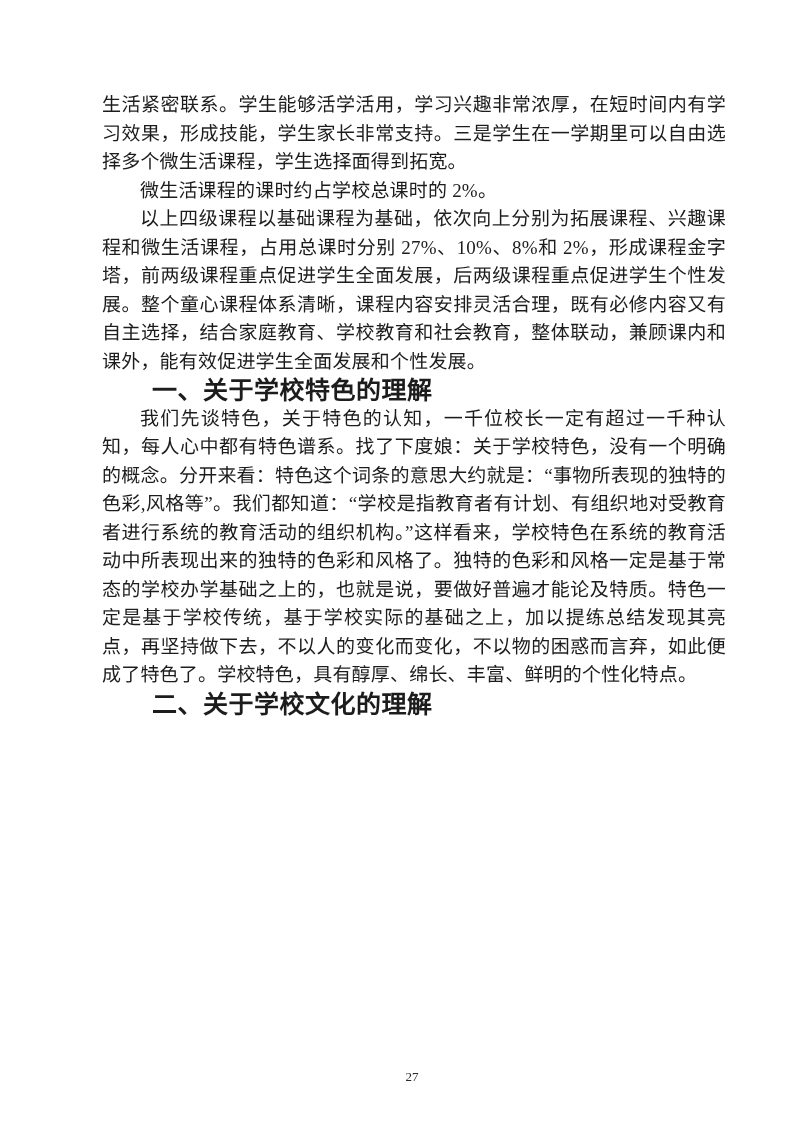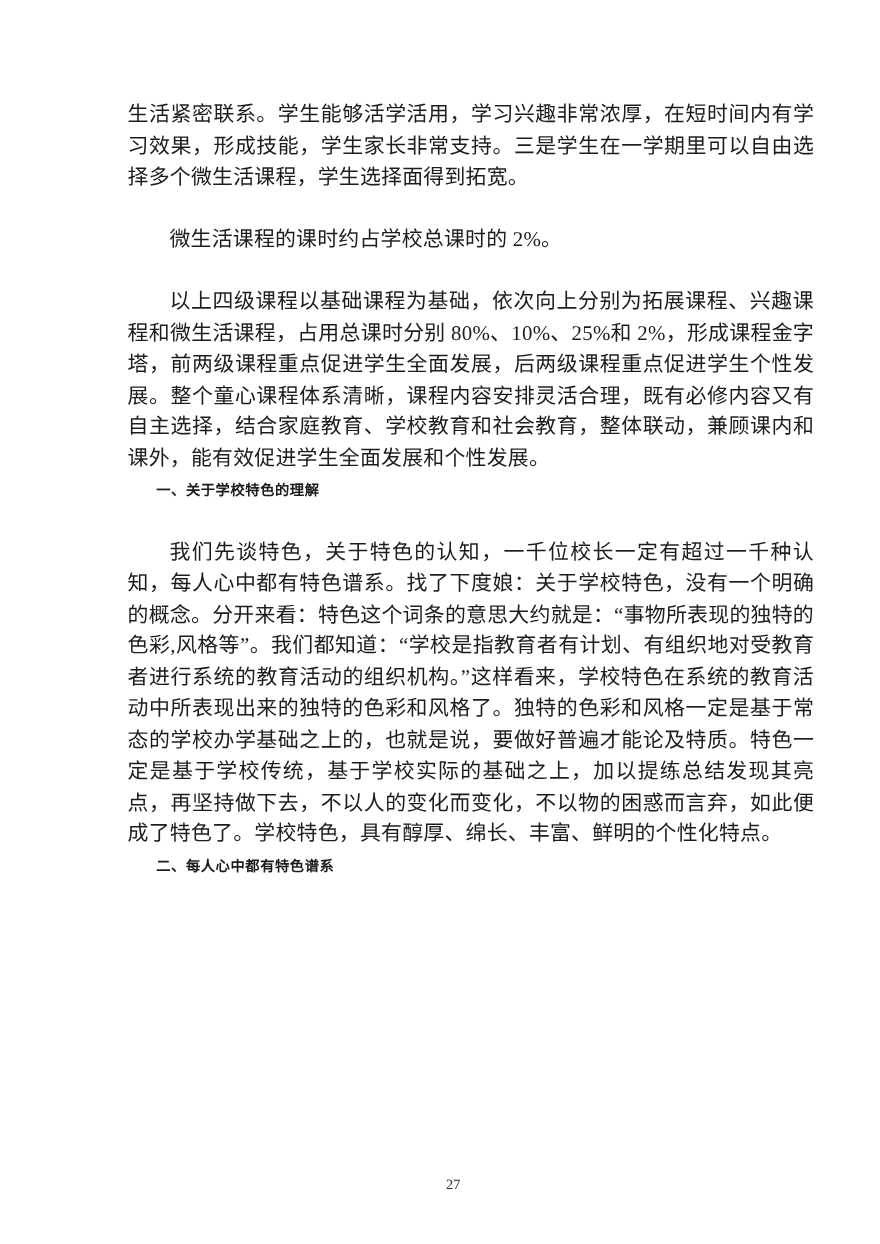--- a/index.html
+++ b/index.html
@@ -11,34 +11,33 @@
     position: relative;
     width: 800px;
     height: 1131px;
     background: #ffffff;
     overflow: hidden;
     font-family: "Liberation Serif", serif;
     color: #1c1c1c;
   }
   .page-body {
     position: absolute;
-    left: 116px;
+    left: 102px;
     top: 91px;
     width: 624px;
     font-size: 19px;
     line-height: 28.5px;
     text-align: justify;
     letter-spacing: 0.2px;
   }
   .page-body p {
     margin: 0;
   }
   p.indent {
     text-indent: 2em;
-    margin-top: 28px;
   }
   .doc-title {
     font-family: "Liberation Sans", sans-serif;
     font-weight: bold;
     font-size: 21px;
     line-height: 33px;
     text-align: center;
     text-indent: 0;
     margin: 0;
     padding-top: 4px;
@@ -46,24 +45,24 @@
   }
   .byline {
     text-align: center;
     text-indent: 0;
     font-size: 19px;
     line-height: 38px;
     margin: 0 0 27px 0;
     font-style: normal;
   }
   .section-heading {
-    font-family: Liberation Serif, serif;
+    font-family: Liberation Sans, sans-serif;
     font-weight: bold;
     text-indent: 2em;
-    font-size: 13px;
+    font-size: 25px;
     letter-spacing: 0.5px;
   }
   .page-number {
     position: absolute;
     left: 0;
     right: 0;
     bottom: 46px;
     text-align: center;
     font-size: 13px;
     color: #2a2a2a;
@@ -71,24 +70,24 @@
     padding-left: 24px;
   }
 </style>
 </head>
 <body>
 
 <div class="page">
   <div class="page-body">
     <p>生活紧密联系。学生能够活学活用，学习兴趣非常浓厚，在短时间内有学习效果，形成技能，学生家长非常支持。三是学生在一学期里可以自由选择多个微生活课程，学生选择面得到拓宽。</p>
     <p class="indent">微生活课程的课时约占学校总课时的 2%。</p>
-    <p class="indent">以上四级课程以基础课程为基础，依次向上分别为拓展课程、兴趣课程和微生活课程，占用总课时分别 80%、10%、25%和 2%，形成课程金字塔，前两级课程重点促进学生全面发展，后两级课程重点促进学生个性发展。整个童心课程体系清晰，课程内容安排灵活合理，既有必修内容又有自主选择，结合家庭教育、学校教育和社会教育，整体联动，兼顾课内和课外，能有效促进学生全面发展和个性发展。</p>
+    <p class="indent">以上四级课程以基础课程为基础，依次向上分别为拓展课程、兴趣课程和微生活课程，占用总课时分别 27%、10%、8%和 2%，形成课程金字塔，前两级课程重点促进学生全面发展，后两级课程重点促进学生个性发展。整个童心课程体系清晰，课程内容安排灵活合理，既有必修内容又有自主选择，结合家庭教育、学校教育和社会教育，整体联动，兼顾课内和课外，能有效促进学生全面发展和个性发展。</p>
 
 
 
     <p class="section-heading">一、关于学校特色的理解</p>
     <p class="indent">我们先谈特色，关于特色的认知，一千位校长一定有超过一千种认知，每人心中都有特色谱系。找了下度娘：关于学校特色，没有一个明确的概念。分开来看：特色这个词条的意思大约就是：“事物所表现的独特的色彩,风格等”。我们都知道：“学校是指教育者有计划、有组织地对受教育者进行系统的教育活动的组织机构。”这样看来，学校特色在系统的教育活动中所表现出来的独特的色彩和风格了。独特的色彩和风格一定是基于常态的学校办学基础之上的，也就是说，要做好普遍才能论及特质。特色一定是基于学校传统，基于学校实际的基础之上，加以提练总结发现其亮点，再坚持做下去，不以人的变化而变化，不以物的困惑而言弃，如此便成了特色了。学校特色，具有醇厚、绵长、丰富、鲜明的个性化特点。</p>
 
-    <p class="section-heading">二、每人心中都有特色谱系</p>
+    <p class="section-heading">二、关于学校文化的理解</p>
   </div>
 
   <div class="page-number">27</div>
 </div>
 
 </body></html>

